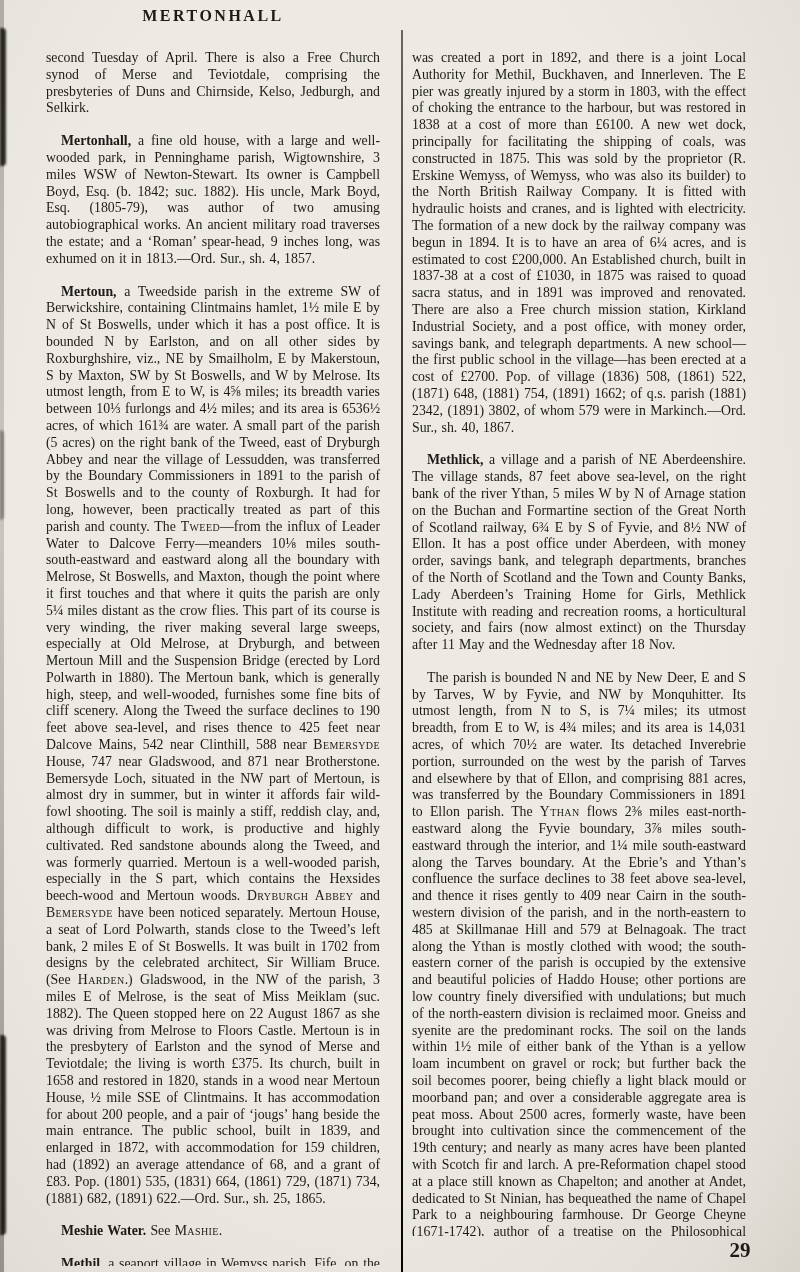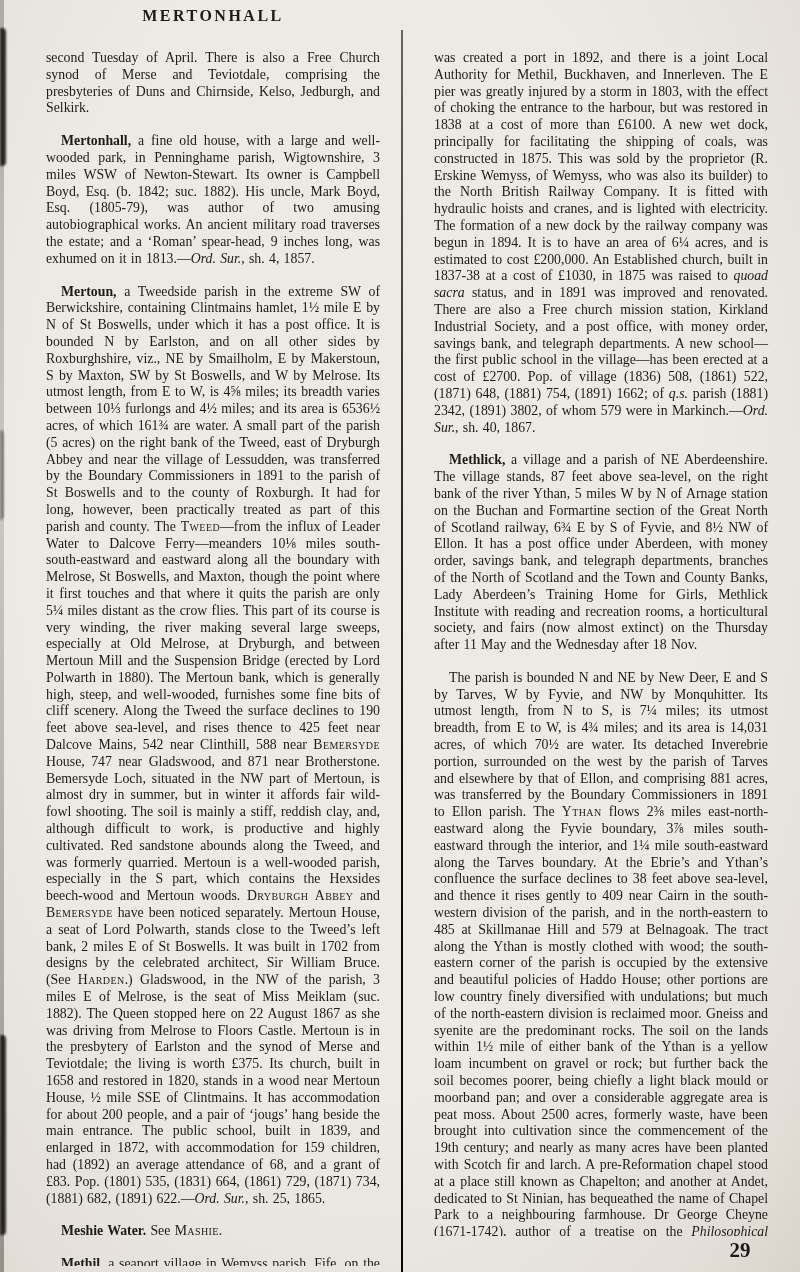--- a/index.html
+++ b/index.html
@@ -13,25 +13,25 @@
     position:absolute;top:7px;font-weight:bold;font-size:16px;
     letter-spacing:2.5px;text-align:center;white-space:nowrap;
   }
   .header.hl{left:30px;width:366px;}
   .header.hr{left:408px;width:368px;}
   .column{
     position:absolute;top:34px;text-align:justify;
     font-size:13.8px;line-height:16.8px;word-spacing:.06em;
   }
   .column.cl{left:30px;width:366px;height:1232px;overflow:hidden;}
-  .column.cr{left:418px;width:366px;height:1202px;overflow:hidden;}
+  .column.cr{left:396px;width:366px;height:1202px;overflow:hidden;}
   .para{margin:16px;}
   .para.indent{text-indent:15px;}
   .b{font-weight:bold;}
-  .i{font-style:italic;}
+  .i{}
   .sc{font-variant:small-caps;letter-spacing:.4px;}
   .rule{
     position:absolute;left:401px;top:30px;width:2px;height:1242px;
     background:linear-gradient(to bottom, #6a665f 0%, #37332e 30%, #100e0c 60%, #060504 100%);
   }
   .edgeband{
     position:absolute;left:0;top:0;width:4px;height:1272px;
     background:linear-gradient(to bottom, rgba(45,40,34,.30), rgba(45,40,34,.18) 40%, rgba(45,40,34,.42));
   }
   .smudge{position:absolute;left:0;background:rgba(18,15,12,.85);border-radius:0 4px 4px 0;filter:blur(1px);}

